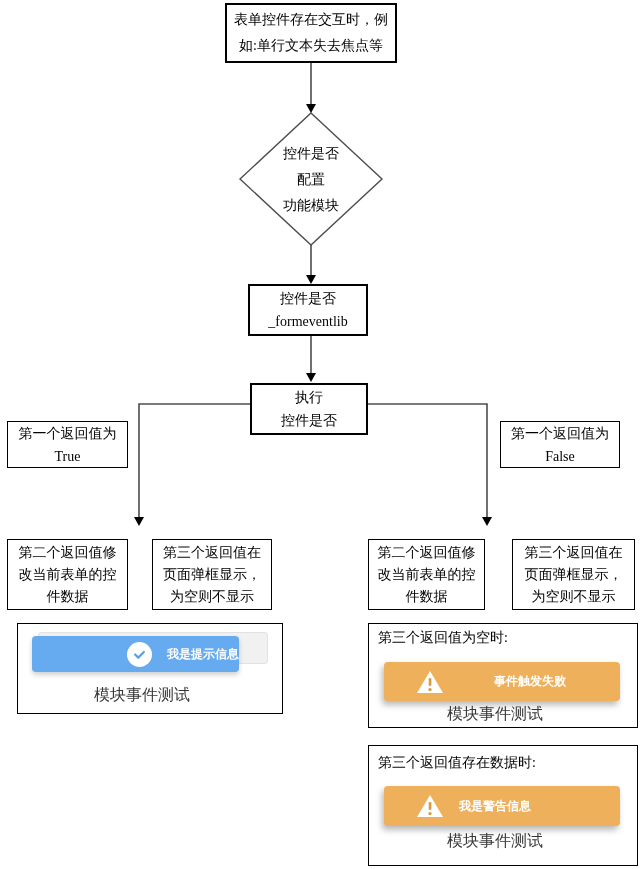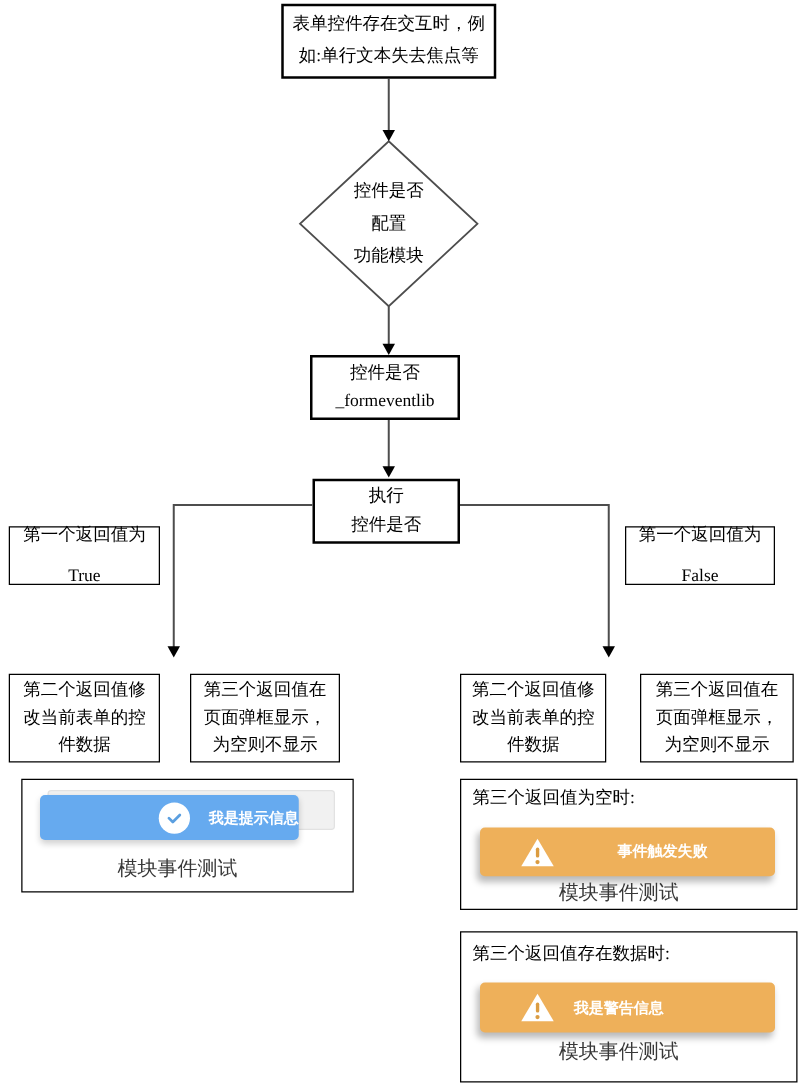--- a/index.html
+++ b/index.html
@@ -1,21 +1,21 @@
 <!DOCTYPE html>
 <html><head>
 <meta charset="utf-8">
 <style>
   html,body{margin:0;padding:0;background:#fff;}
   .canvas{position:relative;width:641px;height:869px;background:#fff;overflow:hidden;
           font-family:"Liberation Serif",serif;}
   .overlay{position:absolute;left:0;top:0;z-index:0;}
   .node{position:absolute;box-sizing:border-box;border:1px solid #000;background:#fff;
         display:flex;align-items:center;justify-content:center;text-align:center;
-        font-size:14px;line-height:33px;color:#000;white-space:pre-line;z-index:1;}
+        font-size:14px;line-height:23px;color:#000;white-space:pre-line;z-index:1;}
   .thick{border-width:2px;line-height:26px;}
   .free{border:none;background:transparent;}
   .panel{position:absolute;box-sizing:border-box;border:1px solid #000;background:#fff;z-index:1;}
   .panel-label{position:absolute;left:9px;top:5px;font-size:14px;color:#000;}
   .ghost{position:absolute;background:#f1f1f1;border:1px solid #e2e2e2;border-radius:3px;}
   .toast{position:absolute;border-radius:4px;display:flex;align-items:center;
          font-family:"Liberation Sans",sans-serif;font-size:12px;font-weight:700;color:#fff;}
   .toast-info{background:#66aaef;box-shadow:0 3px 5px rgba(0,0,0,.18);}
   .toast-warn{background:#eeb05a;box-shadow:-2px 4px 6px rgba(0,0,0,.28);}
   .check-circle{width:25px;height:25px;border-radius:50%;background:#fff;margin-left:21px;

